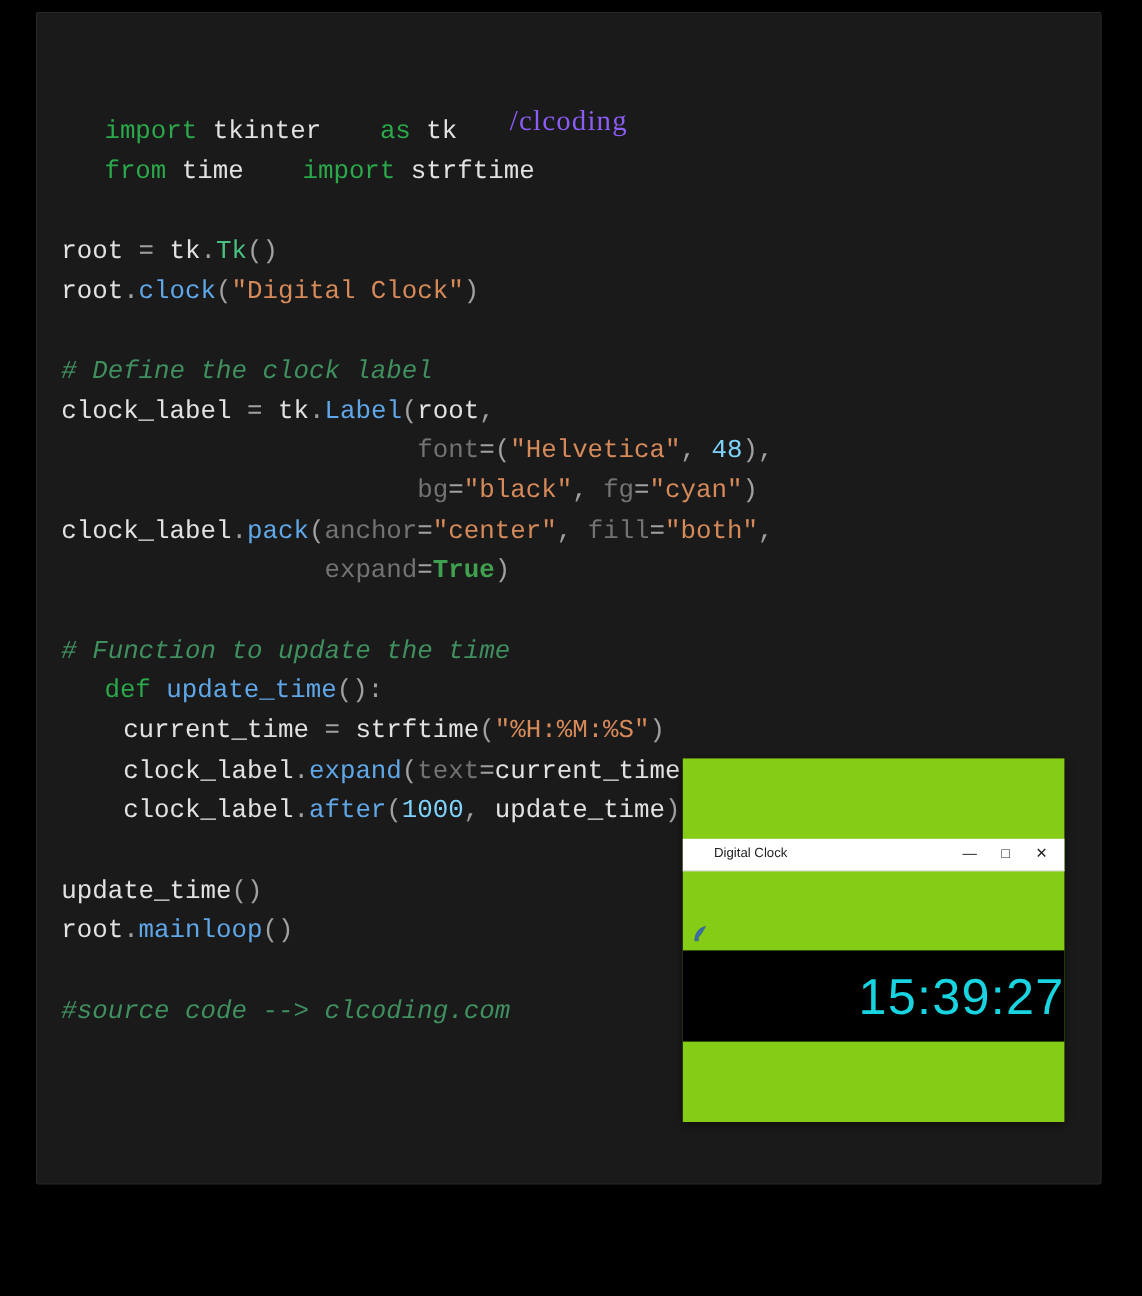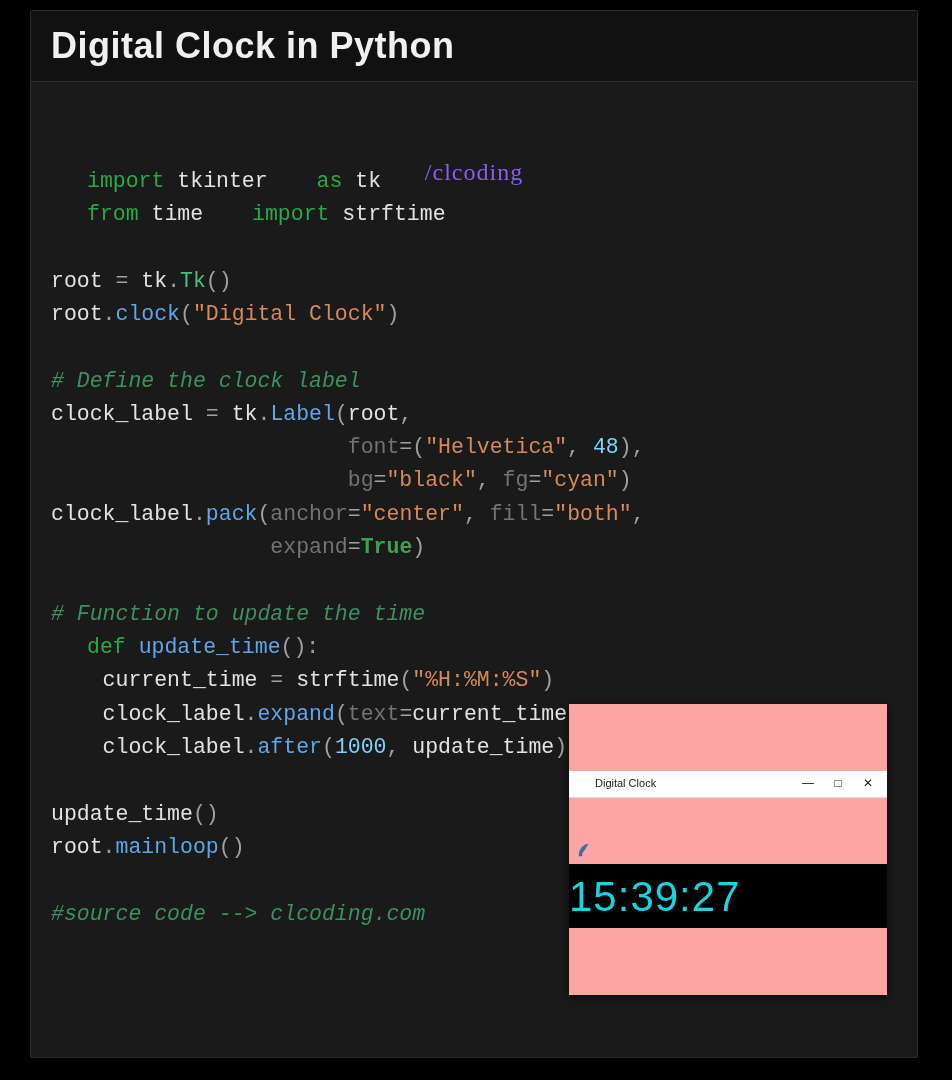--- a/index.html
+++ b/index.html
@@ -65,23 +65,23 @@
   .str  { color: #d68a5a; }   
   .num  { color: #7dd3fc; }   
   .bool { color: #3fa050; font-weight: 600; }
   .cmt  { color: #3f8f5f; font-style: italic; }
   .kwarg{ color: #737373; }
 
   
   .clock-window {
     position: absolute;
     right: 30px;
-    bottom: 62px;
+    bottom: 51px;
     width: 318px;
-    background: #fca5a5;
+    background: #84cc16;
     box-shadow: 0 2px 8px rgba(0,0,0,0.6);
     font-family: "Segoe UI", Arial, sans-serif;
   }
   .clock-titlebar {
     display: flex;
     align-items: center;
     height: 26px;
     background: #ffffff;
     border-bottom: 1px solid #e0e0e0;
     padding: 0 4px 0 8px;
@@ -102,40 +102,37 @@
     width: 30px;
     height: 26px;
     display: flex;
     align-items: center;
     justify-content: center;
     color: #222;
     font-size: 12px;
   }
   .clock-body {
     background: #000000;
-    height: 64px;
+    height: 76px;
     display: flex;
     align-items: center;
-    justify-content: flex-start;
+    justify-content: flex-end;
   }
   .clock-time {
     font-family: "Helvetica Neue", Helvetica, Arial, sans-serif;
     font-size: 42px;
     font-weight: 400;
     color: #18d4e0;
     letter-spacing: 1px;
   }
 </style>
 </head>
 <body>
 
 <div class="frame">
-  <div class="title-bar">
-    <h1>Digital Clock in Python</h1>
-  </div>
 
   <div class="code-area">
     <div class="watermark">/clcoding</div>
 <span class="kw">import</span> <span class="id">tkinter</span> <span class="kw">as</span> <span class="id">tk</span>
 <span class="kw">from</span> <span class="id">time</span> <span class="kw">import</span> <span class="id">strftime</span>
 
 <span class="id">root</span> <span class="op">=</span> <span class="id">tk</span><span class="op">.</span><span class="cls">Tk</span><span class="op">()</span>
 <span class="id">root</span><span class="op">.</span><span class="fn">clock</span><span class="op">(</span><span class="str">"Digital Clock"</span><span class="op">)</span>
 
 <span class="cmt"># Define the clock label</span>

